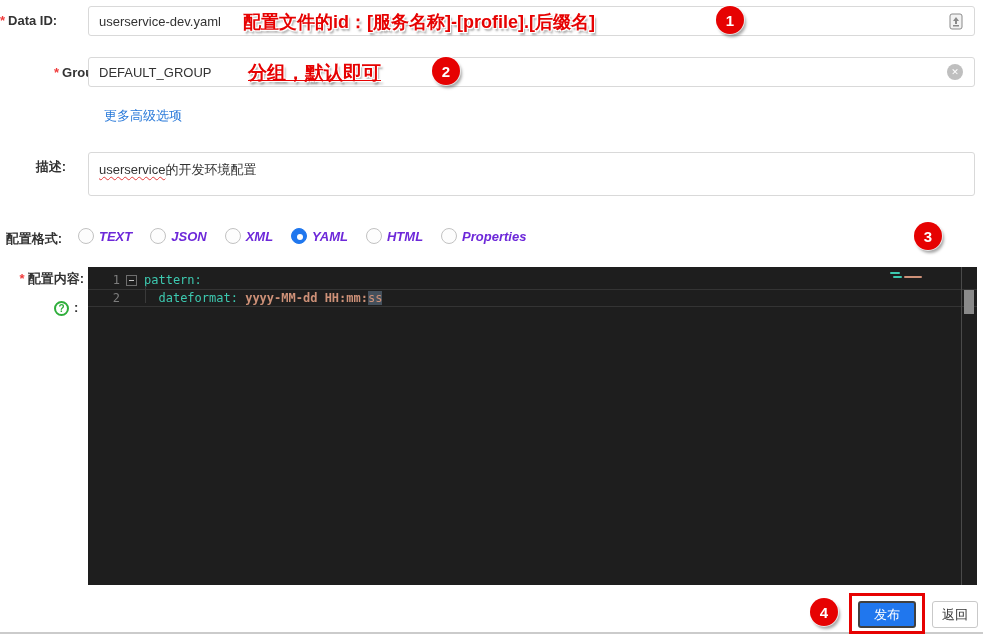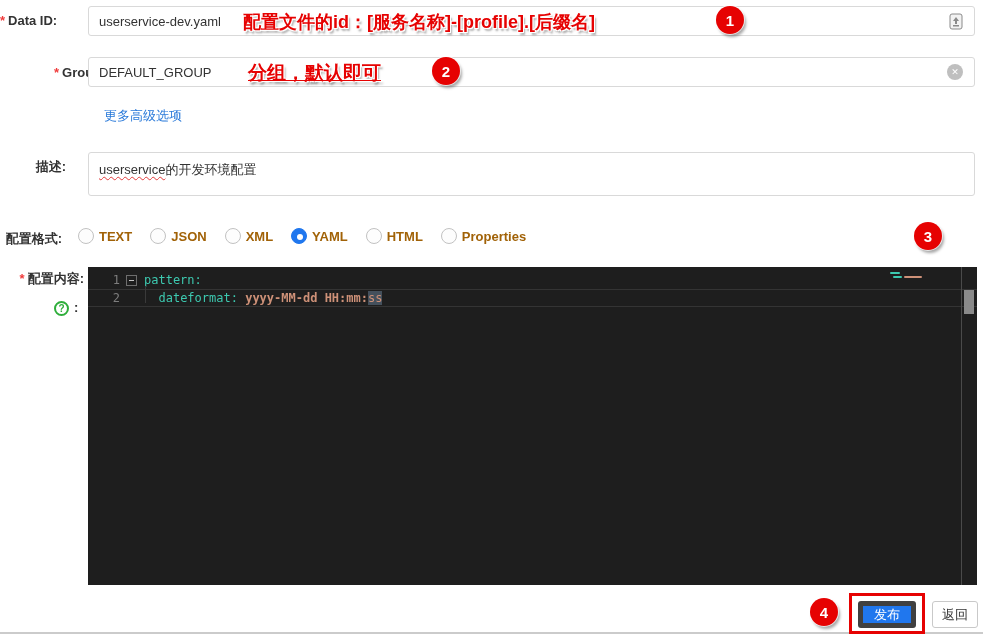--- a/index.html
+++ b/index.html
@@ -27,21 +27,21 @@
     border-radius:3px; background:#fff; font-size:13px; color:#333; padding:8px 10px; }
   .squiggle { text-decoration:underline; text-decoration-style:wavy; text-decoration-color:#e33b3b;
     text-decoration-thickness:1px; text-underline-offset:2px; }
 
   .radio-row { position:absolute; left:78px; top:228px; display:flex; align-items:center; gap:18px; }
   .radio-item { display:flex; align-items:center; gap:5px; cursor:pointer; }
   .rb { width:16px; height:16px; border-radius:50%; border:1px solid #c2c2c2; background:#fdfdfd; position:relative; }
   .rb.checked { background:#2077ee; border-color:#2077ee; }
   .rb.checked::after { content:""; position:absolute; left:5px; top:5px; width:6px; height:6px;
     border-radius:50%; background:#fff; }
-  .radio-label { font-size:13px; font-weight:bold; color:#a16207; }
+  .radio-label { font-size:13px; font-weight:bold; color:#6d28d9;font-style:italic; }
 
   .help-icon { position:absolute; left:54px; top:301px; width:15px; height:15px; border:2px solid #2fae3b;
     border-radius:50%; color:#2fae3b; font-size:10px; font-weight:bold; display:flex; align-items:center;
     justify-content:center; }
   .help-colon { position:absolute; left:74px; top:300px; font-size:13px; font-weight:bold; color:#333; }
 
   
   .editor { position:absolute; left:88px; top:267px; width:889px; height:318px; background:#1e1e1e;
     font-family:"DejaVu Sans Mono", monospace; font-size:12px; color:#d4d4d4; }
   .code-line { display:flex; align-items:center; height:18px; position:relative; }
@@ -56,21 +56,21 @@
   .indent-guide { position:absolute; left:57px; top:19px; width:1px; height:17px; background:#3a3a3a; }
 
   .minimap { position:absolute; left:800px; top:4px; width:60px; height:24px; }
   .mm { position:absolute; height:2px; border-radius:1px; }
   .scroll-sep { position:absolute; left:873px; top:0; width:1px; height:318px; background:#4a4a4a; }
   .scroll-thumb { position:absolute; left:876px; top:23px; width:10px; height:24px; background:#8a8a8a; cursor:pointer; }
 
   
   .btn { position:absolute; height:27px; border-radius:3px; font-size:13px; display:flex; align-items:center;
     justify-content:center; cursor:pointer; font-family:"Liberation Sans", sans-serif; }
-  .btn-publish { left:858px; top:601px; width:58px; background:#2077ee; color:#fff; border:5px solid #404040; }
+  .btn-publish { left:858px; top:601px; width:58px; background:#2077ee; color:#fff; border:2px solid #404040; }
   .btn-back { left:932px; top:601px; width:46px; background:#fff; color:#333; border:1px solid #c9c9c9; }
   .publish-outline { position:absolute; left:849px; top:593px; width:76px; height:41px; border:3px solid #e60202; z-index:6; }
 
   .bottom-line { position:absolute; left:0; top:632px; width:983px; height:2px; background:#cbcbcb; }
 
   .clear-icon { position:absolute; left:947px; top:64px; width:16px; height:16px; border-radius:50%;
     background:#bfbfbf; color:#fff; font-size:9px; display:flex; align-items:center; justify-content:center;
     cursor:pointer; z-index:4; }
   .autofill-icon { position:absolute; left:949px; top:13px; width:14px; height:17px; z-index:4; cursor:pointer; }
 </style>

